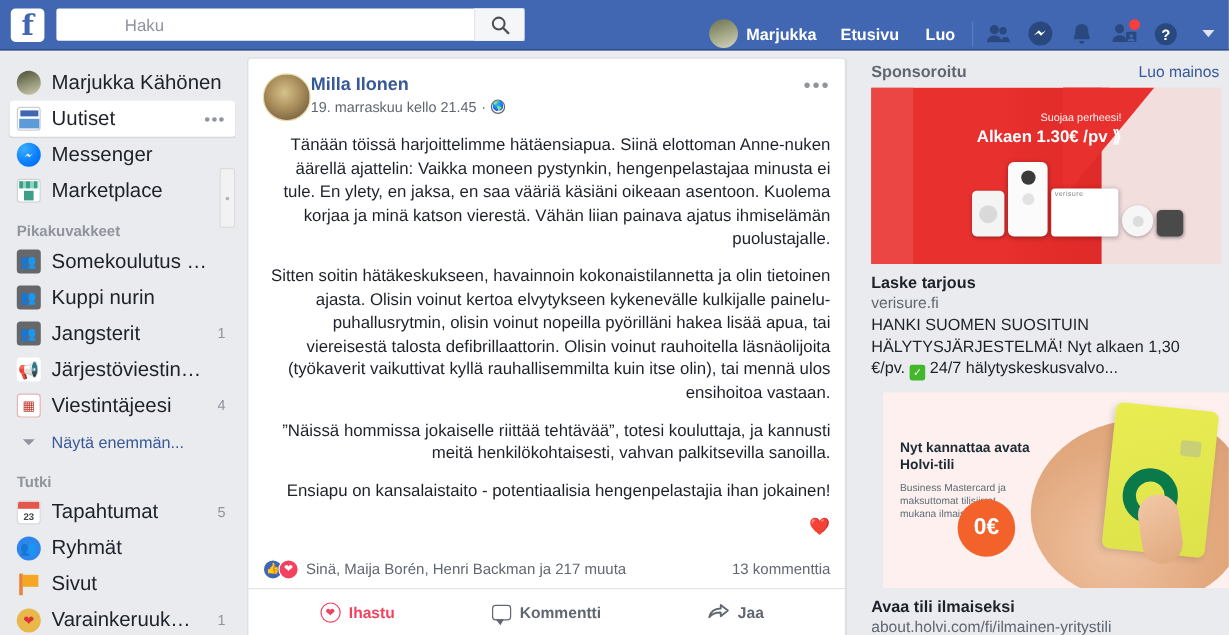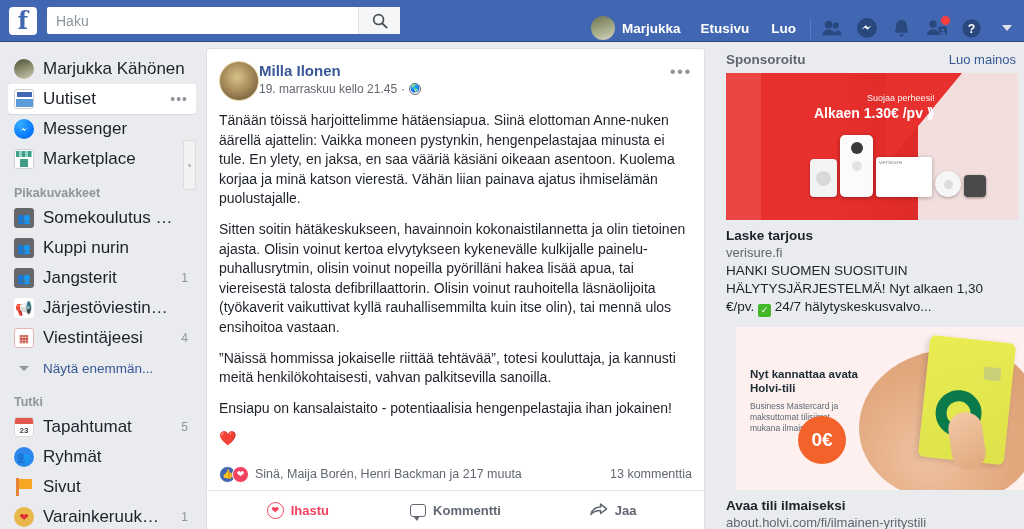--- a/index.html
+++ b/index.html
@@ -25,24 +25,24 @@
     width: 28px; height: 28px; margin-left: 9px;
     background: #ffffff; border-radius: 4px;
     color: #4267b2; font-weight: bold; font-size: 24px;
     font-family: "DejaVu Serif", serif;
     display: flex; align-items: center; justify-content: center;
     line-height: 1;
   }
   .searchwrap {
     position: relative;
     margin-left: 10px;
-    width: 353px; height: 27px;
+    width: 390px; height: 27px;
     background: #ffffff;
     border-radius: 2px;
-    display: flex; align-items: center;
+    display: flex; align-items: center; padding-left: 48px;
   }
   .searchwrap input {
     border: none; outline: none;
     flex: 1; height: 100%;
     padding-left: 9px;
     font-size: 14px; color: #1d2129;
     font-family: "Liberation Sans", sans-serif;
     background: transparent;
   }
   .searchwrap input::placeholder { color: #8d949e; }
@@ -258,20 +258,21 @@
   }
   .post-dots {
     position: absolute; right: 12px; top: 14px;
     color: #90949c; font-size: 17px; letter-spacing: 1.5px;
     cursor: pointer; line-height: 1;
   }
   .post-body { padding: 10px 12px 4px 12px; }
   .post-body p {
     font-size: 14px; line-height: 19.6px; color: #1d2129;
     margin-bottom: 11px;
+    text-align: right;
   }
   .post-body p:last-child { margin-bottom: 0; }
   .heart-emoji { font-size: 16px; }
 
   .reaction-row {
     display: flex; align-items: center;
     padding: 8px 12px 7px 12px;
     margin: 5px 0 0 0;
     font-size: 12.5px; color: #616770;
   }

